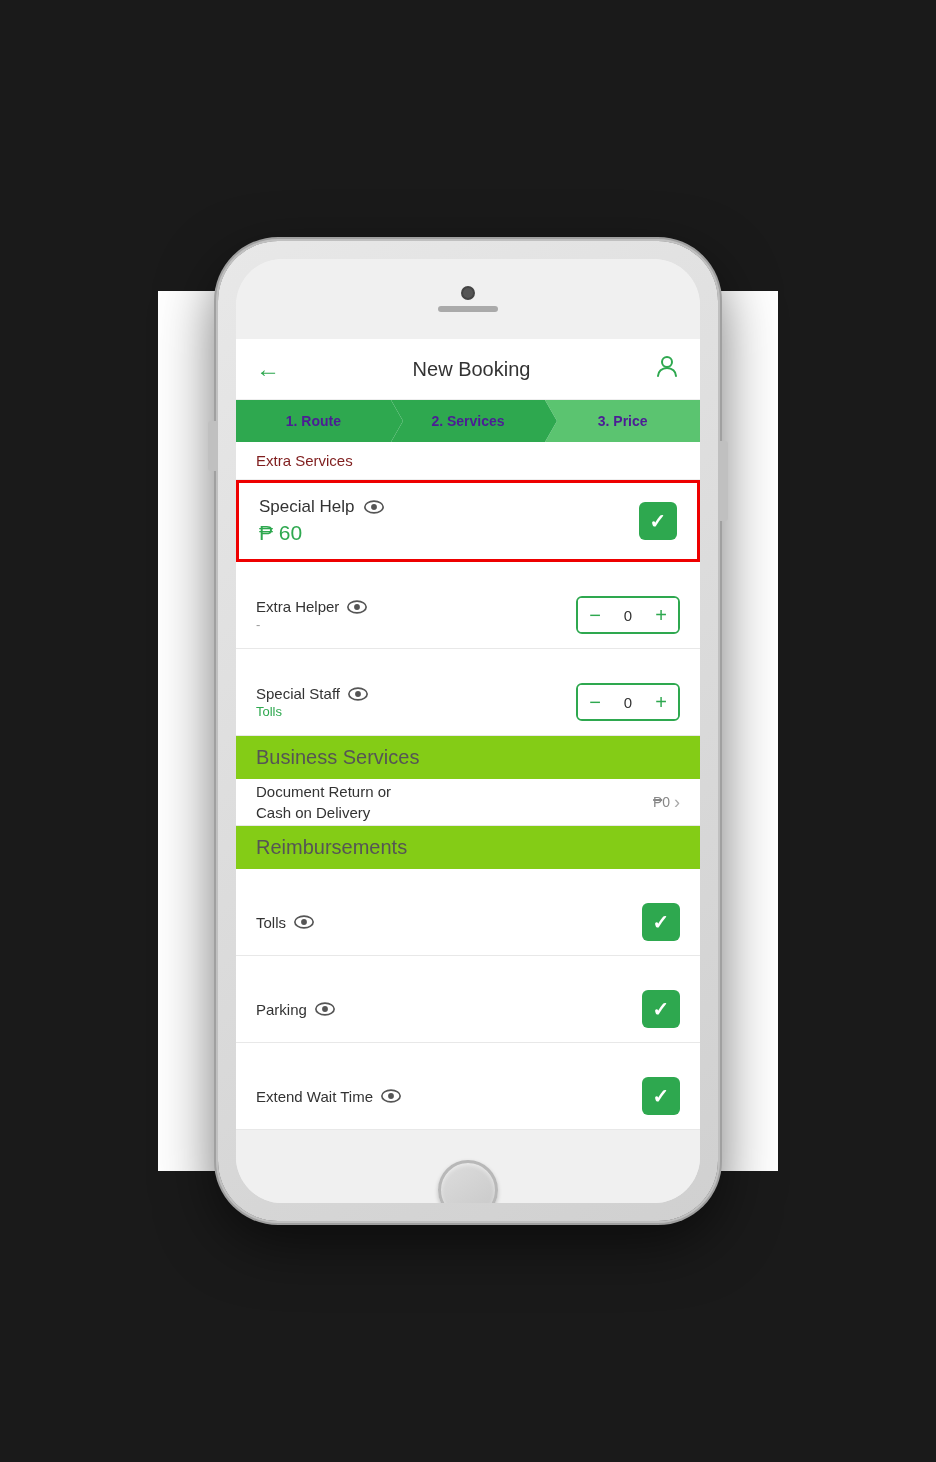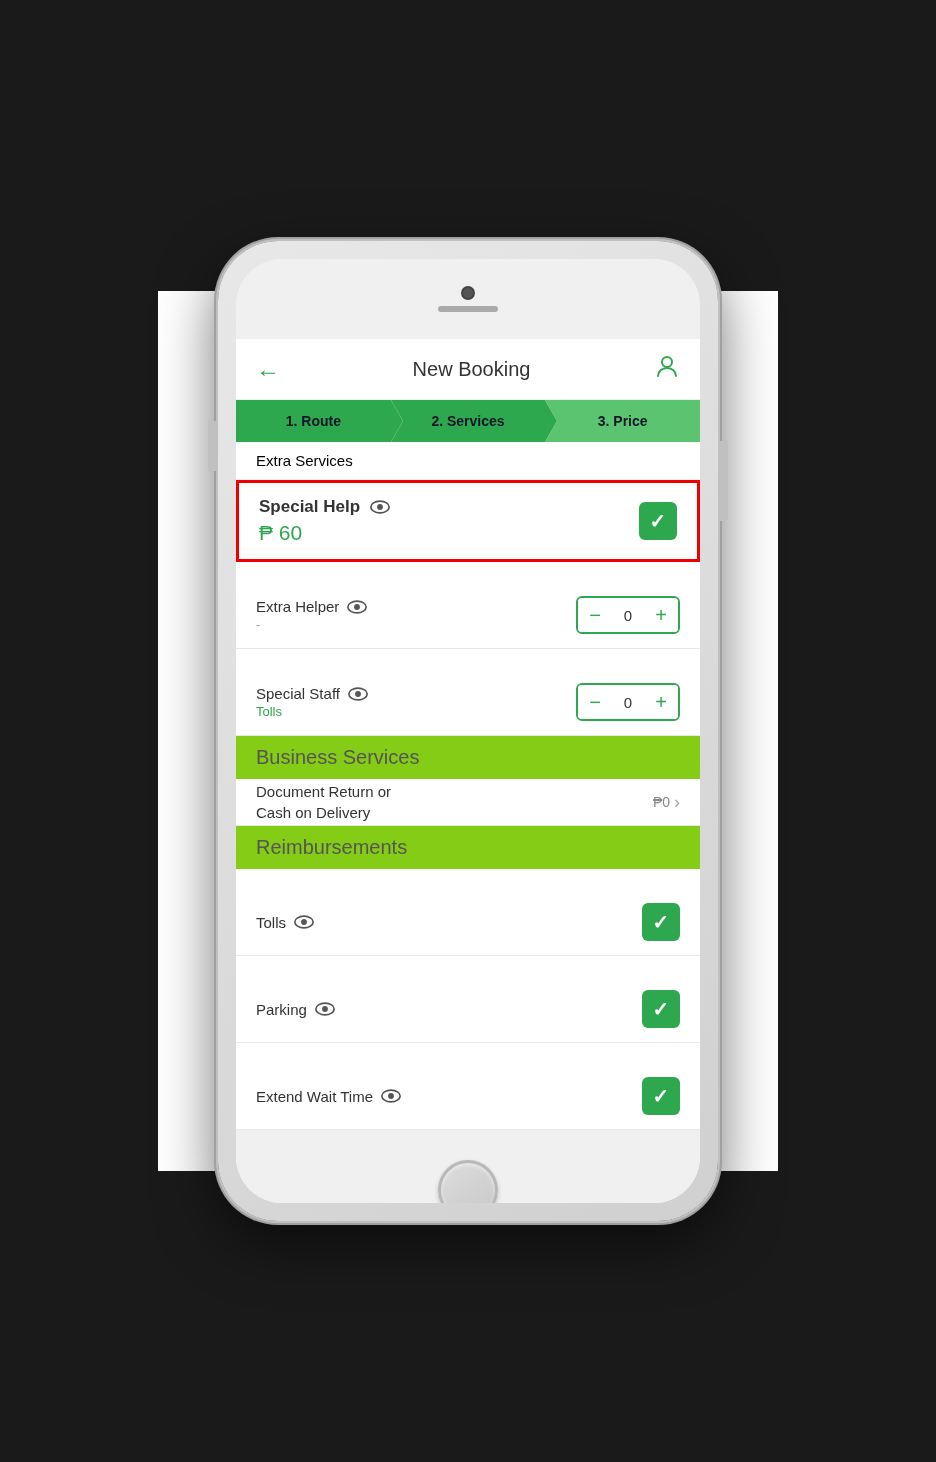--- a/index.html
+++ b/index.html
@@ -118,21 +118,21 @@
       background: #2ea84f;
       height: 42px;
     }
     .step {
       flex: 1;
       display: flex;
       align-items: center;
       justify-content: center;
       font-size: 14px;
       font-weight: 600;
-      color: #0f172a;
+      color: #4c1d95;
       position: relative;
     }
     .step.active {
       background: #2ea84f;
     }
     .step.inactive {
       background: #5bc470;
     }
     .step::after {
       content: '';
@@ -164,21 +164,21 @@
       border-left: 12px solid #fff;
     }
     .step:first-child::before {
       display: none;
     }
 
     
     .section-label {
       padding: 10px 20px;
       font-size: 15px;
-      color: #000000;
+      color: #7f1d1d;
       background: #fff;
       border-bottom: 1px solid #eee;
     }
 
     
     .special-help-row {
       background: #fff;
       padding: 14px 20px;
       display: flex;
       align-items: center;
@@ -190,21 +190,21 @@
     .special-help-left {
       display: flex;
       flex-direction: column;
       gap: 4px;
     }
     .special-help-title {
       display: flex;
       align-items: center;
       gap: 10px;
       font-size: 17px;
-      font-weight: 700;
+      font-weight: 400;
       color: #333;
     }
     .special-help-price {
       font-size: 21px;
       color: #2ea84f;
       font-weight: 500;
     }
 
     
     .eye-icon {

